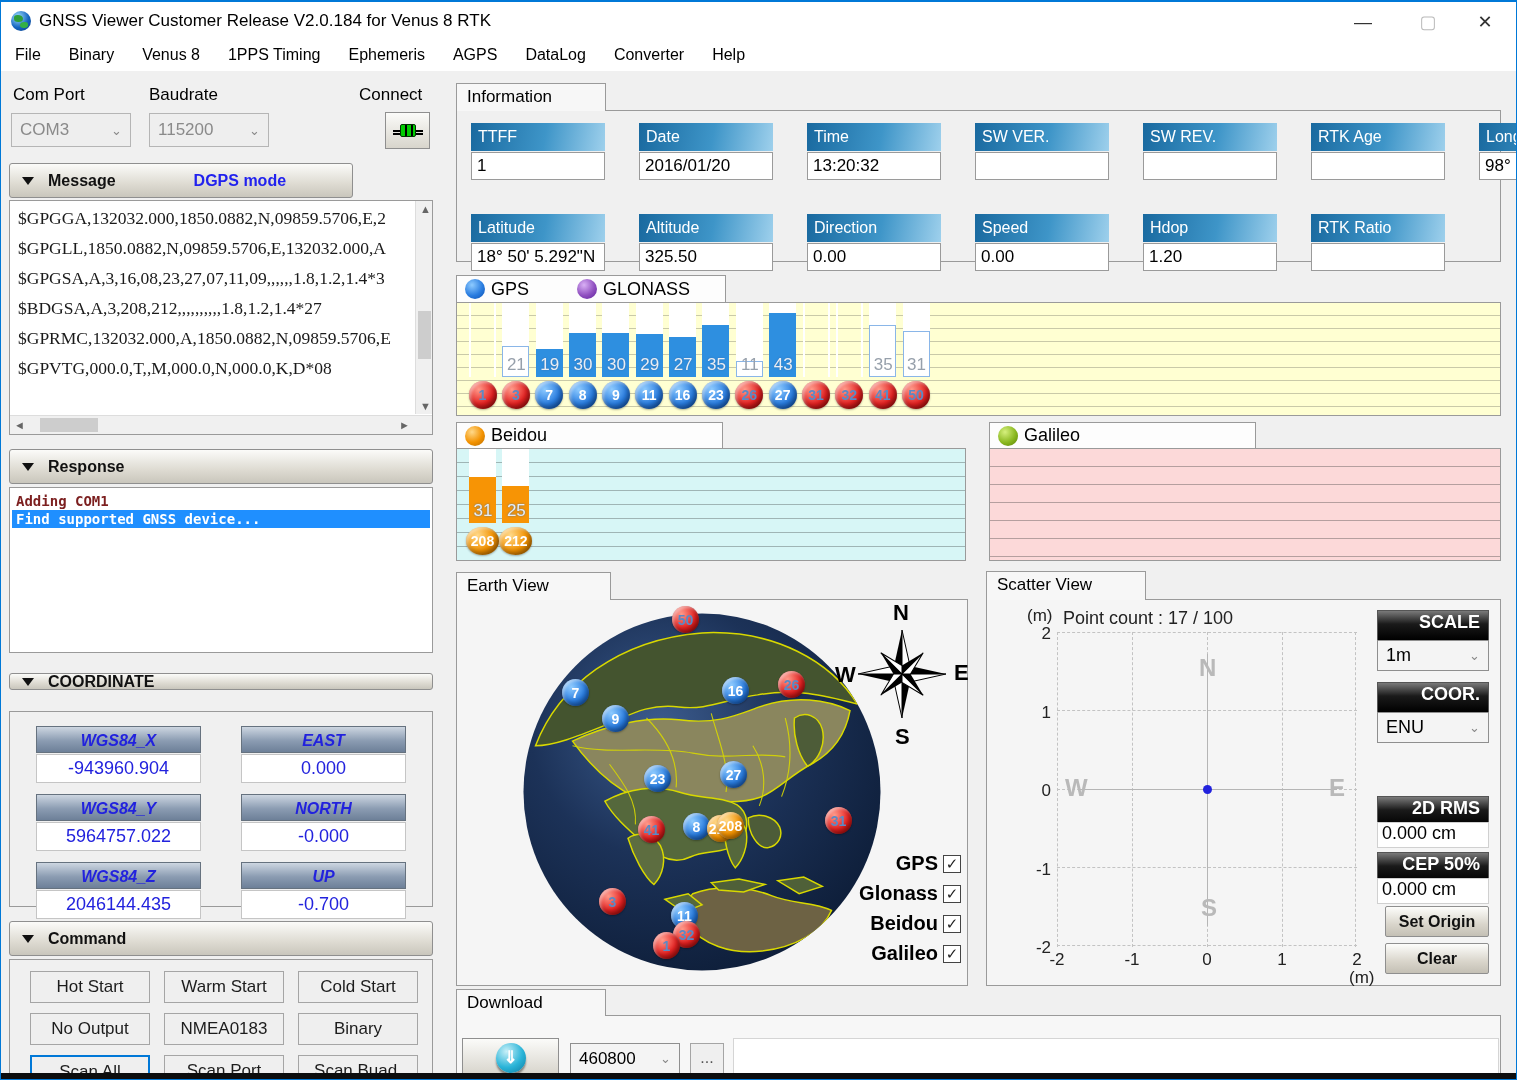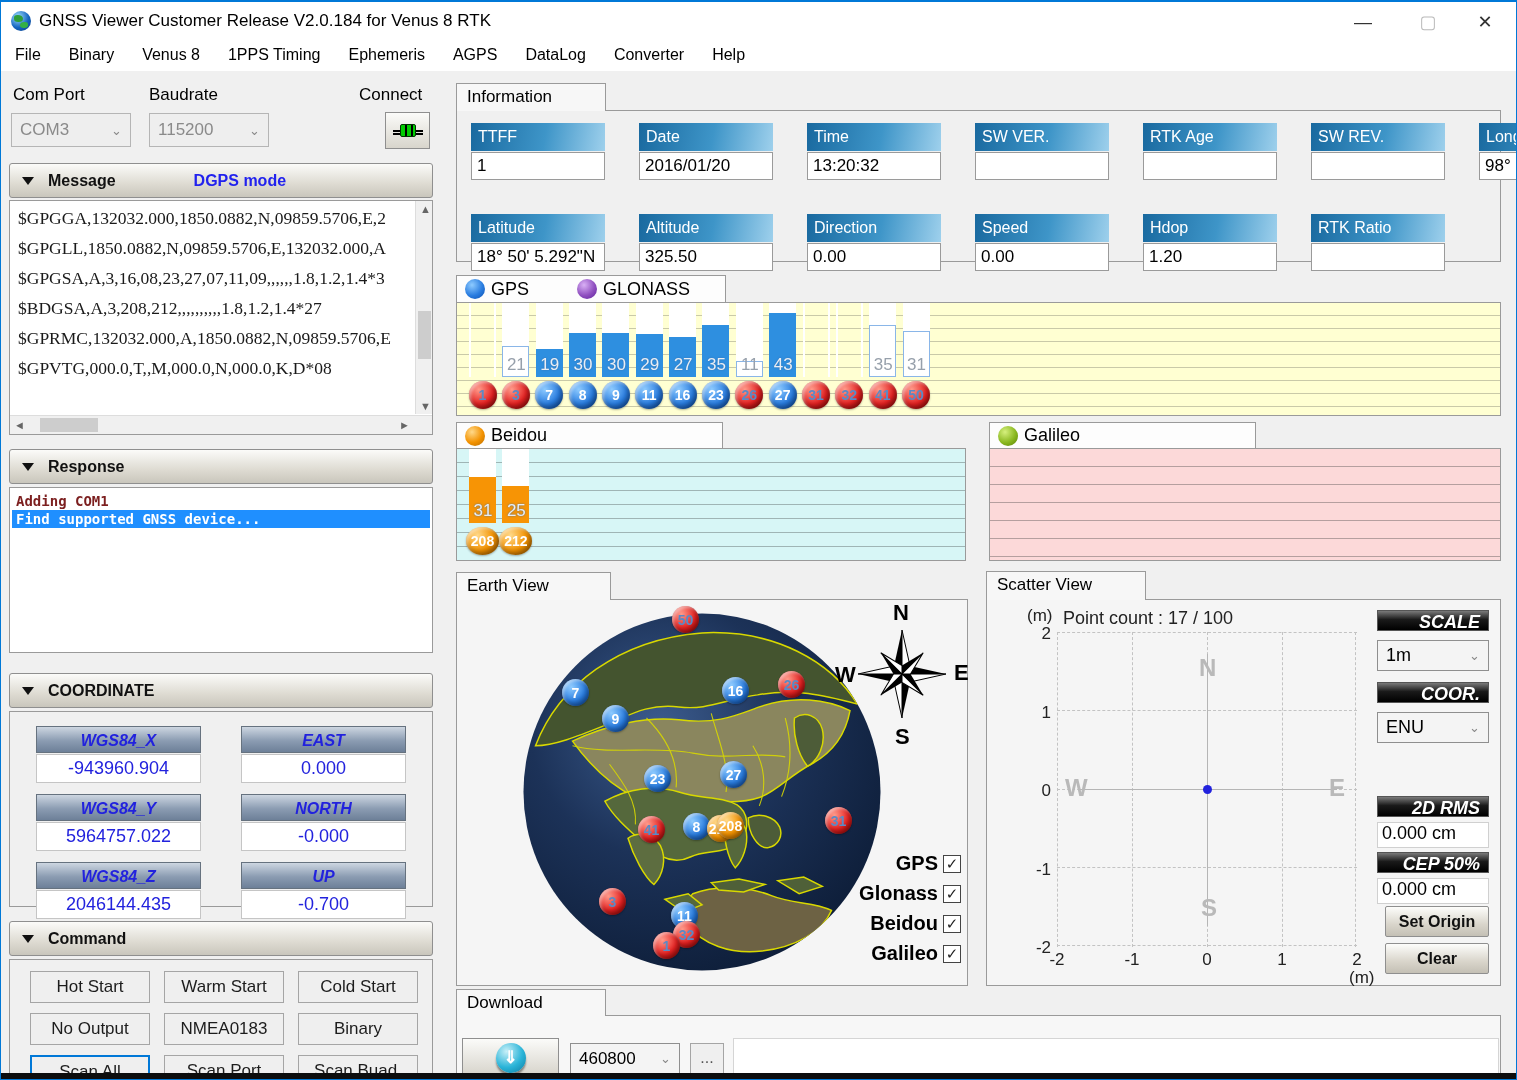--- a/index.html
+++ b/index.html
@@ -90,22 +90,22 @@
   .c-purple { background:radial-gradient(circle at 35% 30%, #d9b0f5, #9050c0 55%, #5c1f9a); }
   .c-green  { background:radial-gradient(circle at 35% 30%, #d6f07e, #8ab820 55%, #567e00); }
 
   
   .compass-lbl { position:absolute; font-weight:bold; font-size:22px; color:#000; }
   .chk-row { position:absolute; display:flex; align-items:center; gap:5px; }
   .chk-lbl { font-weight:bold; font-size:20px; color:#000; }
   .chk-box { width:18px; height:18px; background:#fff; border:1px solid #444; font-size:15px; line-height:16px; text-align:center; color:#222; }
 
   
-  .dark-hdr { position:absolute; background:linear-gradient(#7a7a7a,#1a1a1a 45%,#000); color:#fff; font-weight:bold; font-style:italic;
-    font-size:18px; text-align:right; padding:1px 8px 0 0; height:21px; border:1px solid #555; }
+  .dark-hdr { position:absolute; background:linear-gradient(#7a7a7a,#1a1a1a 45%,#000); color:#fff; font-weight:bold; 
+    font-size:18px; text-align:right; padding:1px 8px 0 0; height:31px; border:1px solid #555; }
   .sc-val { position:absolute; background:#fff; border:1px solid #d0d0d0; font-size:18px; padding-left:4px; color:#000; }
   .sc-btn { position:absolute; background:linear-gradient(#fdfdfb,#d9d5cb 60%,#c4c0b5); border:1px solid #8f8f8f; border-radius:2px;
     font-weight:bold; font-size:16px; text-align:center; }
   .tick { position:absolute; font-size:17px; color:#222; }
   .dirlbl { position:absolute; font-weight:bold; font-size:24px; color:#b9b9b9; }
   .dash-v { position:absolute; border-left:1.5px dashed #c3c3c3; }
   .dash-h { position:absolute; border-top:1.5px dashed #c3c3c3; }
 
   .black-strip { position:absolute; left:0; top:1072px; width:1517px; height:8px; background:#0d0d0d; }
 </style>
@@ -147,21 +147,21 @@
       <span class="chev">⌄</span>
   </div>
   <div class="abs" style="left:384px; top:111px; width:45px; height:37px; background:linear-gradient(#fbfbf9,#d8d5cc); border:1px solid #8f8f8f; display:flex; align-items:center; justify-content:center;">
     <span style="display:flex; align-items:center;">
       <span style="width:7px; height:2px; background:#000; box-shadow:0 3px 0 #000;"></span>
       <span style="width:16px; height:13px; border-radius:2px; background:linear-gradient(90deg,#0c0 0 4px,#000 4px 6px,#0c0 6px 10px,#000 10px 12px,#0c0 12px 16px); border:1px solid #030;"></span>
       <span style="width:7px; height:2px; background:#000; box-shadow:0 3px 0 #000;"></span>
     </span>
   </div>
 
-  <div class="abs sect-hdr" style="left:8px; top:162px; width:424px; height:35px;">
+  <div class="abs sect-hdr" style="left:8px; top:162px; width:344px; height:35px;">
     <span class="tri"></span>
     <span>Message</span>
     <span style="margin-left:78px; color:#2222ee; font-weight:bold;">DGPS mode</span>
   </div>
   <div class="abs white-box" style="left:8px; top:199px; width:424px; height:235px;">
     <div id="nmea-list" style="position:absolute; left:8px; top:2px; right:22px; bottom:22px; overflow:hidden;">
         <div class="nmea">$GPGGA,132032.000,1850.0882,N,09859.5706,E,2</div>
         <div class="nmea">$GPGLL,1850.0882,N,09859.5706,E,132032.000,A</div>
         <div class="nmea">$GPGSA,A,3,16,08,23,27,07,11,09,,,,,,1.8,1.2,1.4*3</div>
         <div class="nmea">$BDGSA,A,3,208,212,,,,,,,,,,1.8,1.2,1.4*27</div>
@@ -186,21 +186,21 @@
     <span class="tri"></span>
     <span>Response</span>
   </div>
   <div class="abs white-box" style="left:8px; top:486px; width:424px; height:166px;">
     <div id="resp-list" class="mono" style="position:absolute; left:2px; top:4px; right:2px;">
         <div class="resp-line">Adding COM1</div>
         <div class="resp-line sel">Find supported GNSS device...</div>
       </div>
   </div>
 
-  <div class="abs sect-hdr" style="left:8px; top:672px; width:424px; height:35px;">
+  <div class="abs sect-hdr" style="left:8px; top:672px; width:424px; height:17px;">
     <span class="tri"></span>
     <span>COORDINATE</span>
   </div>
   <div class="abs panel-box" style="left:8px; top:710px; width:424px; height:196px;">
     <div class="coord-grid" id="coord-grid" style="left:26px; top:14px;">
         <div>
           <div class="coord-hdr">WGS84_X</div>
           <div class="coord-val">-943960.904</div>
         </div>
         <div>
@@ -257,25 +257,25 @@
         </div>
         <div>
           <div class="inf-hdr">Time</div>
           <div class="inf-val">13:20:32</div>
         </div>
         <div>
           <div class="inf-hdr">SW VER.</div>
           <div class="inf-val"></div>
         </div>
         <div>
+          <div class="inf-hdr">SW REV.</div>
+          <div class="inf-val"></div>
+        </div>
+        <div>
           <div class="inf-hdr">RTK Age</div>
-          <div class="inf-val"></div>
-        </div>
-        <div>
-          <div class="inf-hdr">SW REV.</div>
           <div class="inf-val"></div>
         </div>
         <div>
           <div class="inf-hdr">Longitude</div>
           <div class="inf-val">98° 59' 34.236"E</div>
         </div>
         <div>
           <div class="inf-hdr">Latitude</div>
           <div class="inf-val">18° 50' 5.292"N</div>
         </div>

